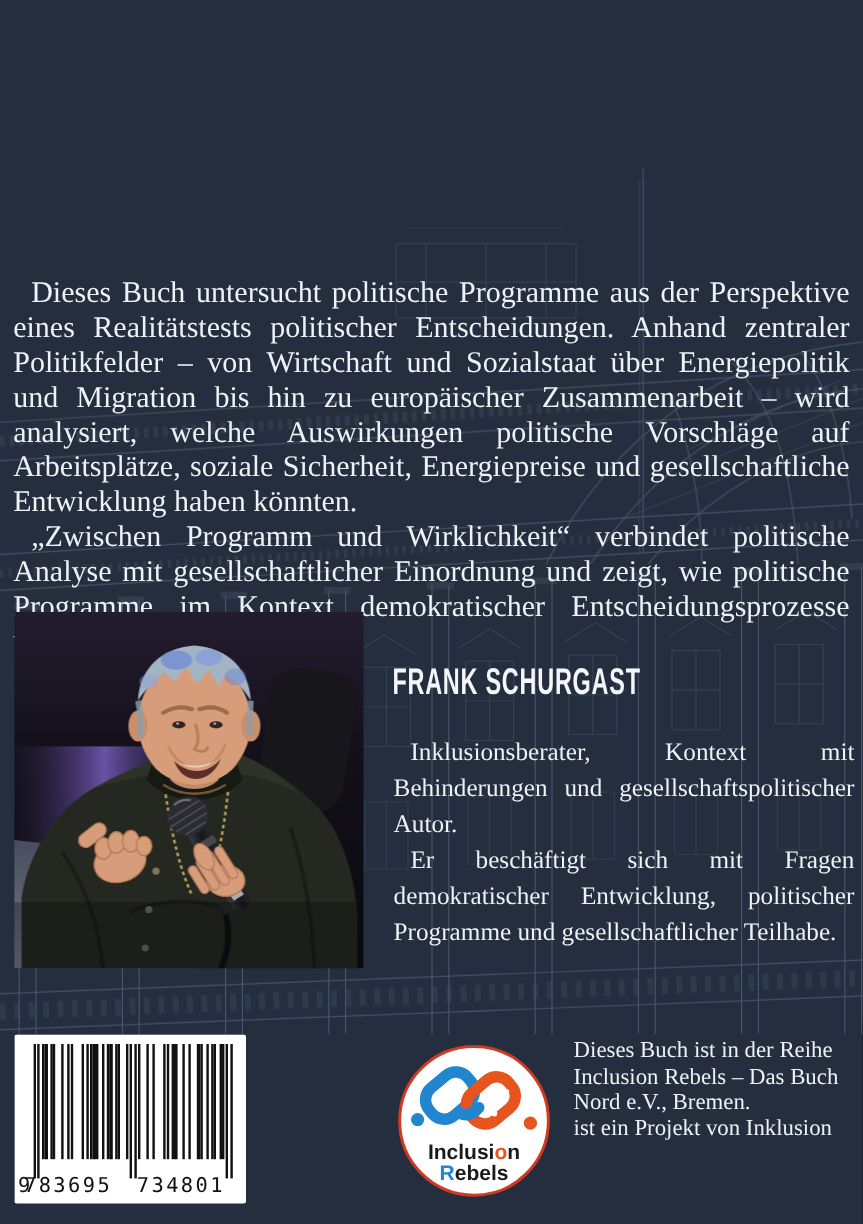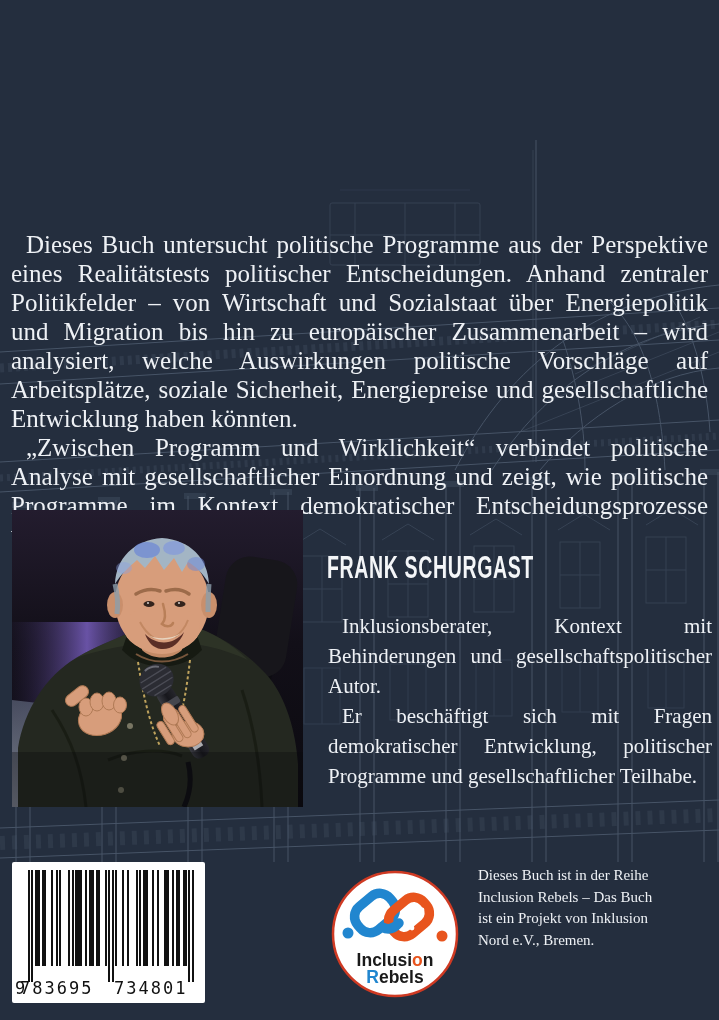--- a/index.html
+++ b/index.html
@@ -44,21 +44,21 @@
   .bc-digits span{
     position:absolute;bottom:5px;color:#111;
     font-family:"DejaVu Sans Mono",monospace;font-size:17px;letter-spacing:2px;
   }
   .bc-d1{left:3px;}
   .bc-d2{left:8px;width:72px;text-align:right;}
   .bc-d3{left:102px;width:72px;text-align:left;}
   .logo{position:absolute;left:330px;top:869px;width:130px;height:130px;}
   .series{
     position:absolute;left:478px;top:865px;width:238px;
-    font-size:15px;line-height:21.5px;color:#eef1f5;
+    font-size:19px;line-height:21.5px;color:#eef1f5;
   }
   .series .b{font-weight:normal;}
 </style>
 </head>
 <body>
 
 <div class="cover" style="--bg: #242e3e; --text: #eef1f5; --barcode-bg: #ffffff; --barcode-bars: #111111;">
 
   <svg class="bg-art" viewBox="0 0 719 1020" xmlns="http://www.w3.org/2000/svg">
     <g stroke="#8fa2ba" fill="none" stroke-width="1" opacity="0.33">
@@ -320,17 +320,17 @@
         <circle cx="92" cy="41" r="2.4" fill="#ffffff" stroke="none"></circle>
       </g>
       <text x="65" y="97" text-anchor="middle" font-family="Liberation Sans, sans-serif" font-size="17.5" font-weight="bold"><tspan fill="#1a1a1a">Inclusi</tspan><tspan fill="#e8541d">o</tspan><tspan fill="#1a1a1a">n</tspan></text>
       <text x="65" y="114" text-anchor="middle" font-family="Liberation Sans, sans-serif" font-size="17.5" font-weight="bold"><tspan fill="#2186cf">R</tspan><tspan fill="#1a1a1a">ebels</tspan></text>
     </svg>
   </div>
 
   <div class="series">
     <div>Dieses Buch ist in der Reihe</div>
     <div class="b">Inclusion Rebels – Das Buch</div>
+    <div>Nord e.V., Bremen.</div>
     <div>ist ein Projekt von Inklusion</div>
-    <div>Nord e.V., Bremen.</div>
   </div>
 
 </div>
 
 </body></html>

